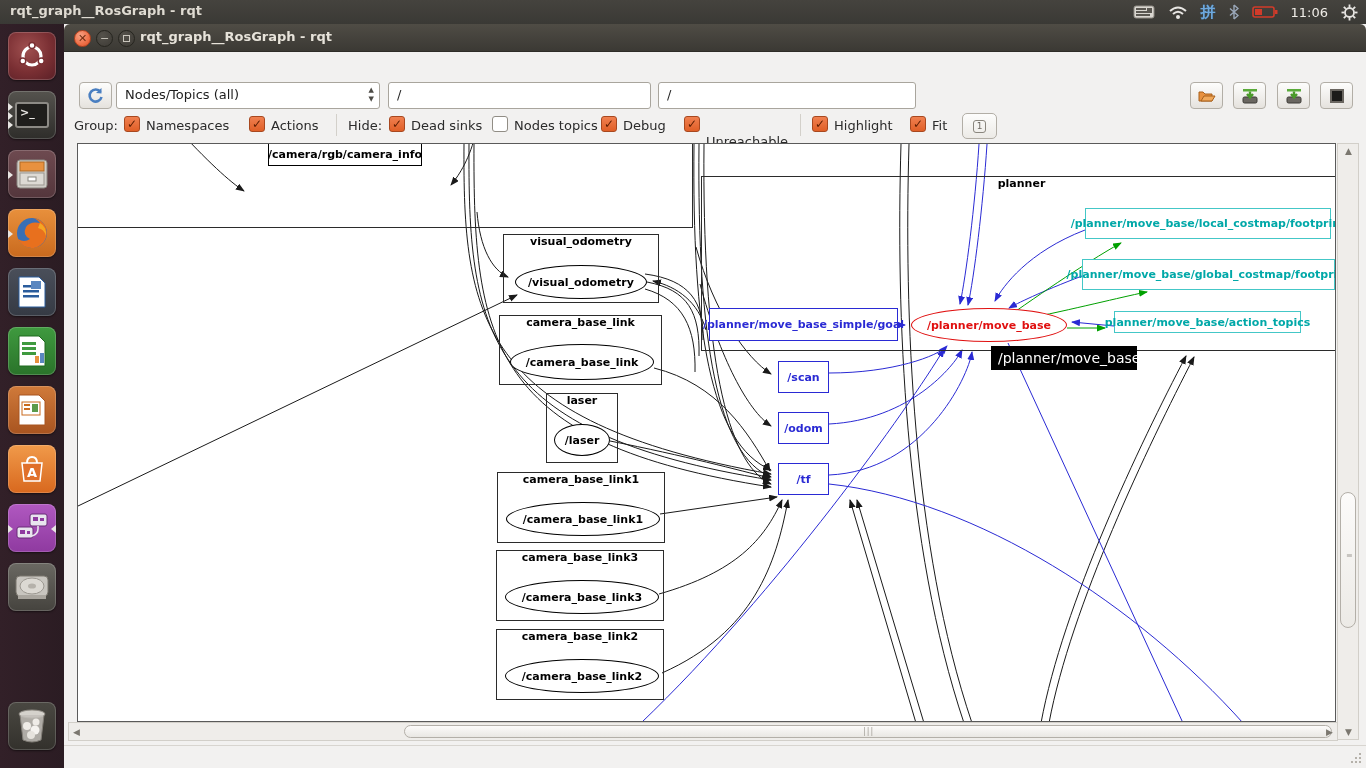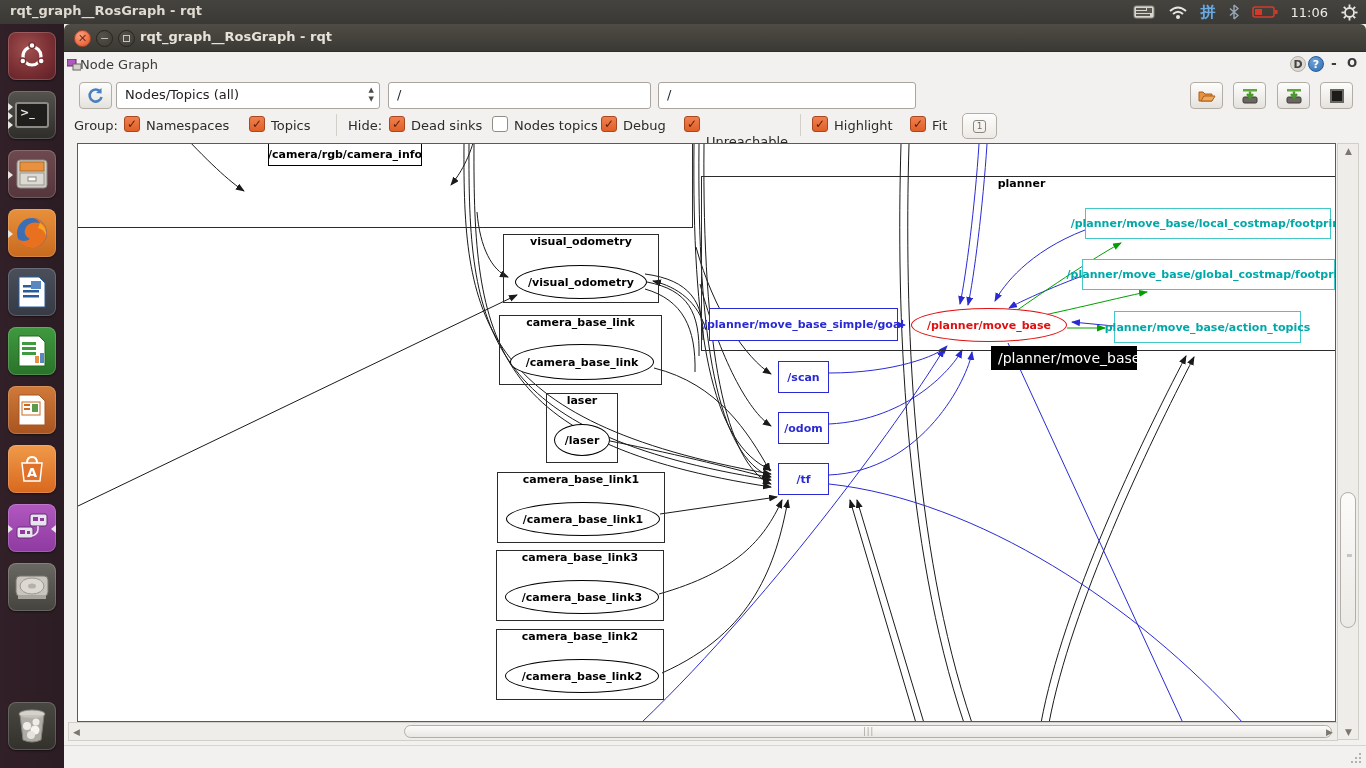--- a/index.html
+++ b/index.html
@@ -268,31 +268,20 @@
 <div id="win">
   <div id="titlebar">
     <span class="wbtn close">✕</span>
     <span class="wbtn min">−</span>
     <span class="wbtn max">
         <i></i>
       </span>
     <span class="wtitle">rqt_graph__RosGraph - rqt</span>
   </div>
 
-  <div id="dockbar">
-    <svg width="14" height="12" style="position:absolute;left:3px;top:7px;">
-      <rect x="0" y="0" width="9" height="7" fill="#b05ac0" stroke="#5a2a68"></rect>
-      <rect x="6" y="5" width="8" height="6" fill="#d5d2cc" stroke="#6a6660"></rect>
-    </svg>
-    <span class="dtitle">Node Graph</span>
-    <span class="dockbtn d">D</span>
-    <span class="dockbtn help">?</span>
-    <span class="dockbtn minus">-</span>
-    <span class="dockbtn float">O</span>
-  </div>
 
   <div class="btn" id="refresh-btn">
     <svg width="17" height="17">
       <path d="M13.5,5 A6,6 0 1,0 14.5,10" fill="none" stroke="#4a7fc1" stroke-width="2.6"></path>
       <path d="M14.5,1 L14.5,6.5 L9,6 Z" fill="#4a7fc1"></path>
     </svg>
   </div>
   <div class="field" id="combo">
     <span>Nodes/Topics (all)</span>
     <span class="spin">▲<br>▼</span>
@@ -328,21 +317,21 @@
       <rect x="1" y="1" width="14" height="14" fill="#6a6660"></rect>
       <rect x="3" y="3" width="10" height="10" fill="#1c1b19"></rect>
     </svg>
   </div>
 
   <div id="options">
     <span class="lab" style="left:10px;">Group:</span>
     <span class="cb on" style="left:60px;">✓</span>
     <span class="lab" style="left:82px;">Namespaces</span>
     <span class="cb on" style="left:185px;">✓</span>
-    <span class="lab" style="left:207px;">Topics</span>
+    <span class="lab" style="left:207px;">Actions</span>
     <span class="vsep" style="left:272px;"></span>
     <span class="lab" style="left:284px;">Hide:</span>
     <span class="cb on" style="left:325px;">✓</span>
     <span class="lab" style="left:347px;">Dead sinks</span>
     <span class="cb" style="left:428px;">✓</span>
     <span class="lab" style="left:450px;">Nodes topics</span>
     <span class="cb on" style="left:537px;">✓</span>
     <span class="lab" style="left:559px;">Debug</span>
     <span class="cb on" style="left:620px;">✓</span>
     <span class="lab" style="left:642px;margin-top:16px;">Unreachable</span>
@@ -446,21 +435,21 @@
     <div class="gnode nellipse" style="left:437px; top:121px; width:132px; height:34px;">/visual_odometry</div>
     <div class="gnode nellipse" style="left:432px; top:200px; width:144px; height:36px;">/camera_base_link</div>
     <div class="gnode nellipse" style="left:476px; top:280px; width:56px; height:32px;">/laser</div>
     <div class="gnode nellipse" style="left:428px; top:358px; width:154px; height:34px;">/camera_base_link1</div>
     <div class="gnode nellipse" style="left:427px; top:436px; width:154px; height:34px;">/camera_base_link3</div>
     <div class="gnode nellipse" style="left:427px; top:515px; width:154px; height:34px;">/camera_base_link2</div>
     <div class="gnode nbox nblue" style="left:631px; top:164px; width:189px; height:33px;">/planner/move_base_simple/goal</div>
     <div class="gnode nellipse nred" style="left:833px; top:164px; width:156px; height:34px;">/planner/move_base</div>
     <div class="gnode nbox ncyan" style="left:1007px; top:64px; width:246px; height:31px;">/planner/move_base/local_costmap/footprint</div>
     <div class="gnode nbox ncyan" style="left:1004px; top:115px; width:253px; height:31px;">/planner/move_base/global_costmap/footprint</div>
-    <div class="gnode nbox ncyan" style="left:1036px; top:167px; width:187px; height:32px;">planner/move_base/action_topics</div>
+    <div class="gnode nbox ncyan" style="left:1036px; top:167px; width:187px; height:22px;">planner/move_base/action_topics</div>
     <div class="gnode nbox nblue" style="left:700px; top:217px; width:51px; height:32px;">/scan</div>
     <div class="gnode nbox nblue" style="left:700px; top:268px; width:51px; height:32px;">/odom</div>
     <div class="gnode nbox nblue" style="left:700px; top:319px; width:51px; height:32px;">/tf</div>
 
     <div id="tooltip">/planner/move_base</div>
   </div>
 
   <div class="sb" id="vsb">
     <span class="arrow" style="top:2px; left:7px;">▲</span>
     <div class="thumb" id="vthumb">

